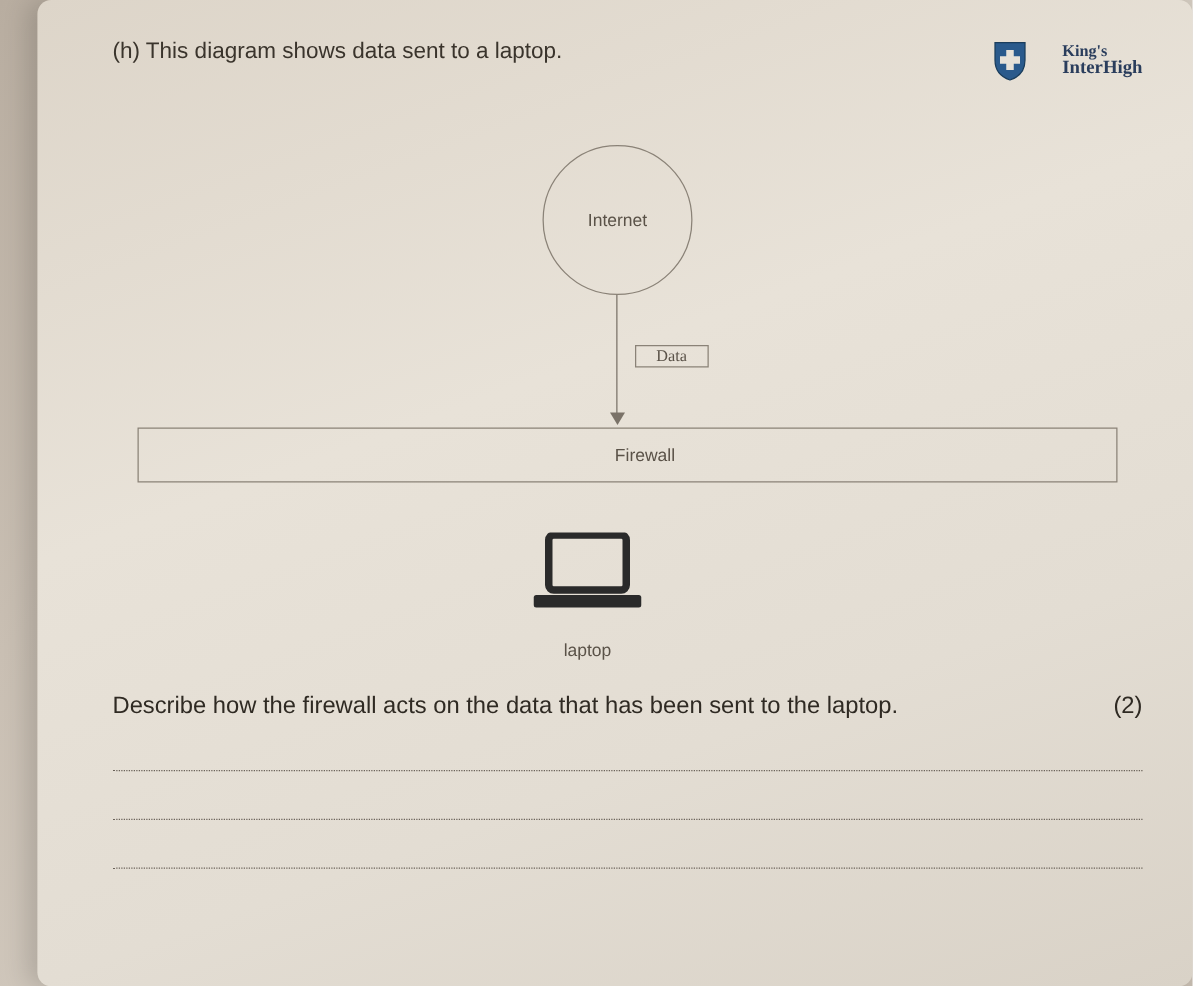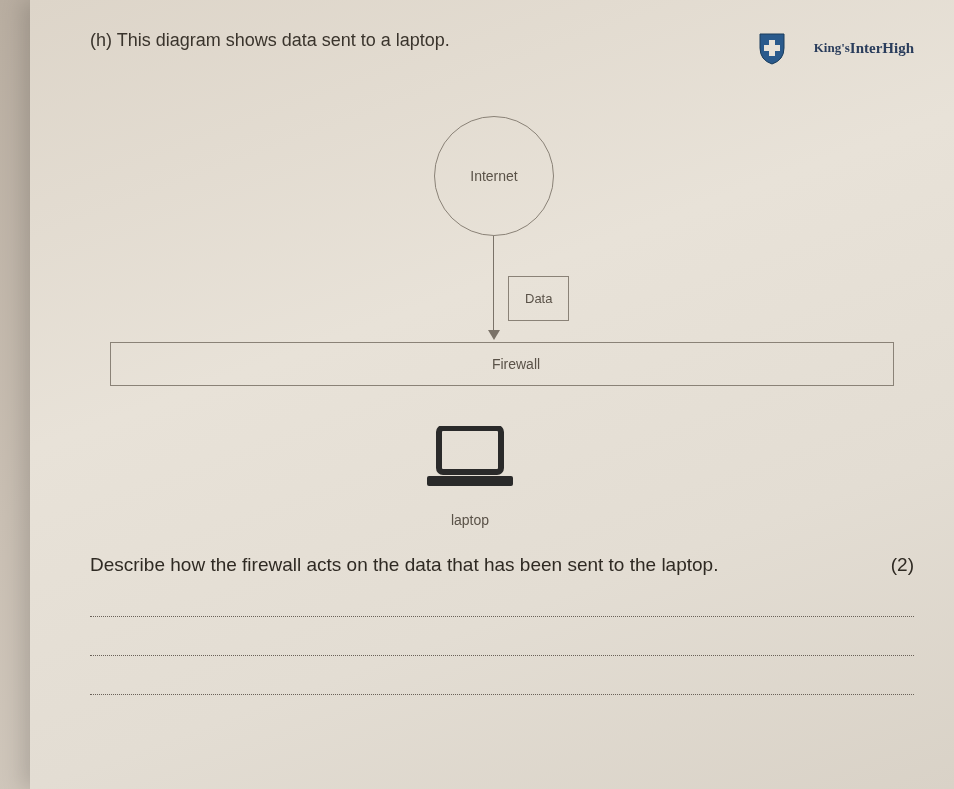--- a/index.html
+++ b/index.html
@@ -13,20 +13,21 @@
     }
     .paper {
       position: absolute;
       top: 0;
       left: 30px;
       right: 0;
       bottom: 0;
       background: linear-gradient(160deg, #ddd5c9 0%, #e8e2d8 40%, #e3ddd3 70%, #d9d2c7 100%);
       padding: 30px 40px 0 60px;
       box-shadow: -8px 0 20px rgba(0,0,0,0.15);
+      border-radius: 11px;
     }
     .header-row {
       display: flex;
       justify-content: space-between;
       align-items: flex-start;
       margin-bottom: 50px;
     }
     .question-intro {
       font-size: 18px;
       color: #3a342c;
@@ -37,21 +38,21 @@
       align-items: center;
       gap: 6px;
     }
     .logo-icon {
       width: 36px;
       height: 36px;
       position: relative;
     }
     .logo-text {
       display: flex;
-      flex-direction: row;
+      flex-direction: column;
       line-height: 1;
       margin-left: 18px;
     }
     .logo-text-top {
       font-size: 13px;
       font-weight: 700;
       color: #2a3d5c;
       font-family: Georgia, serif;
     }
     .logo-text-bottom {
@@ -97,24 +98,25 @@
       height: 0;
       border-left: 6px solid transparent;
       border-right: 6px solid transparent;
       border-top: 10px solid #7a7268;
     }
     .data-box {
       position: absolute;
       left: 418px;
       top: 160px;
       border: 1px solid #8a8277;
-      padding: 14px 16px;
+      padding: 0 16px;
       font-size: 13px;
       color: #5a5248;
       background: transparent;
+      font-family: Liberation Serif, serif;
     }
     .firewall-box {
       position: absolute;
       left: 20px;
       right: 20px;
       top: 226px;
       height: 44px;
       border: 1px solid #8a8277;
       display: flex;
       align-items: center;

